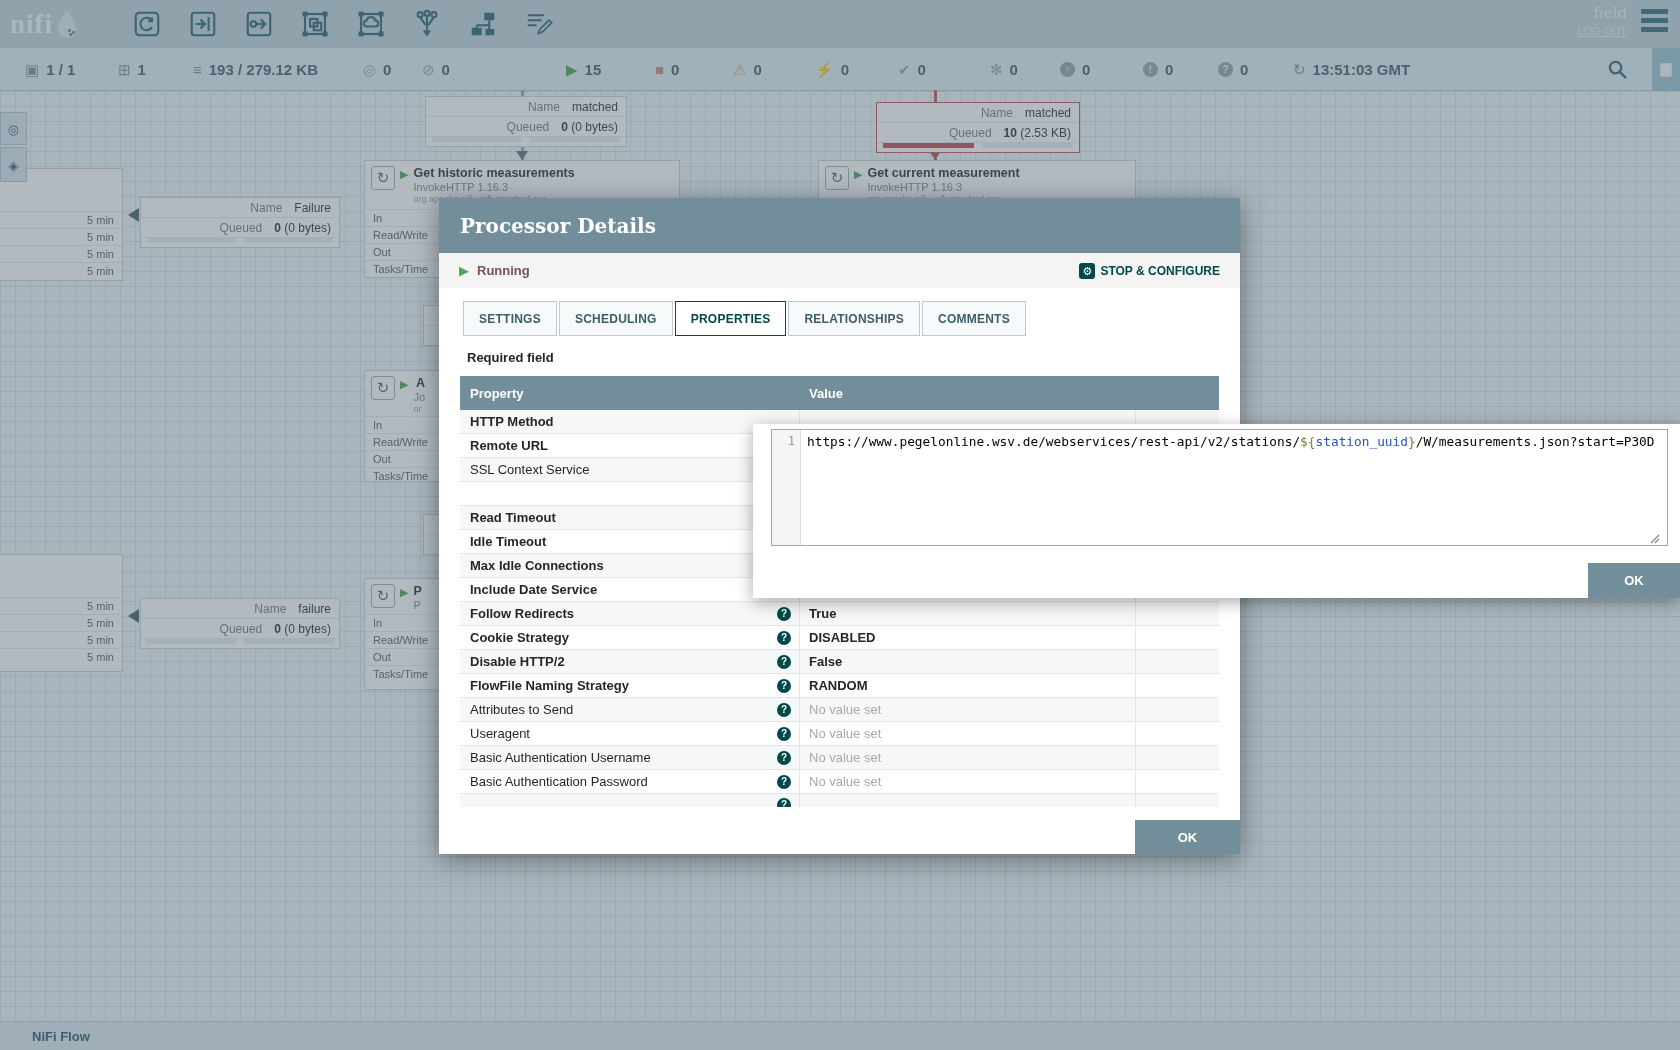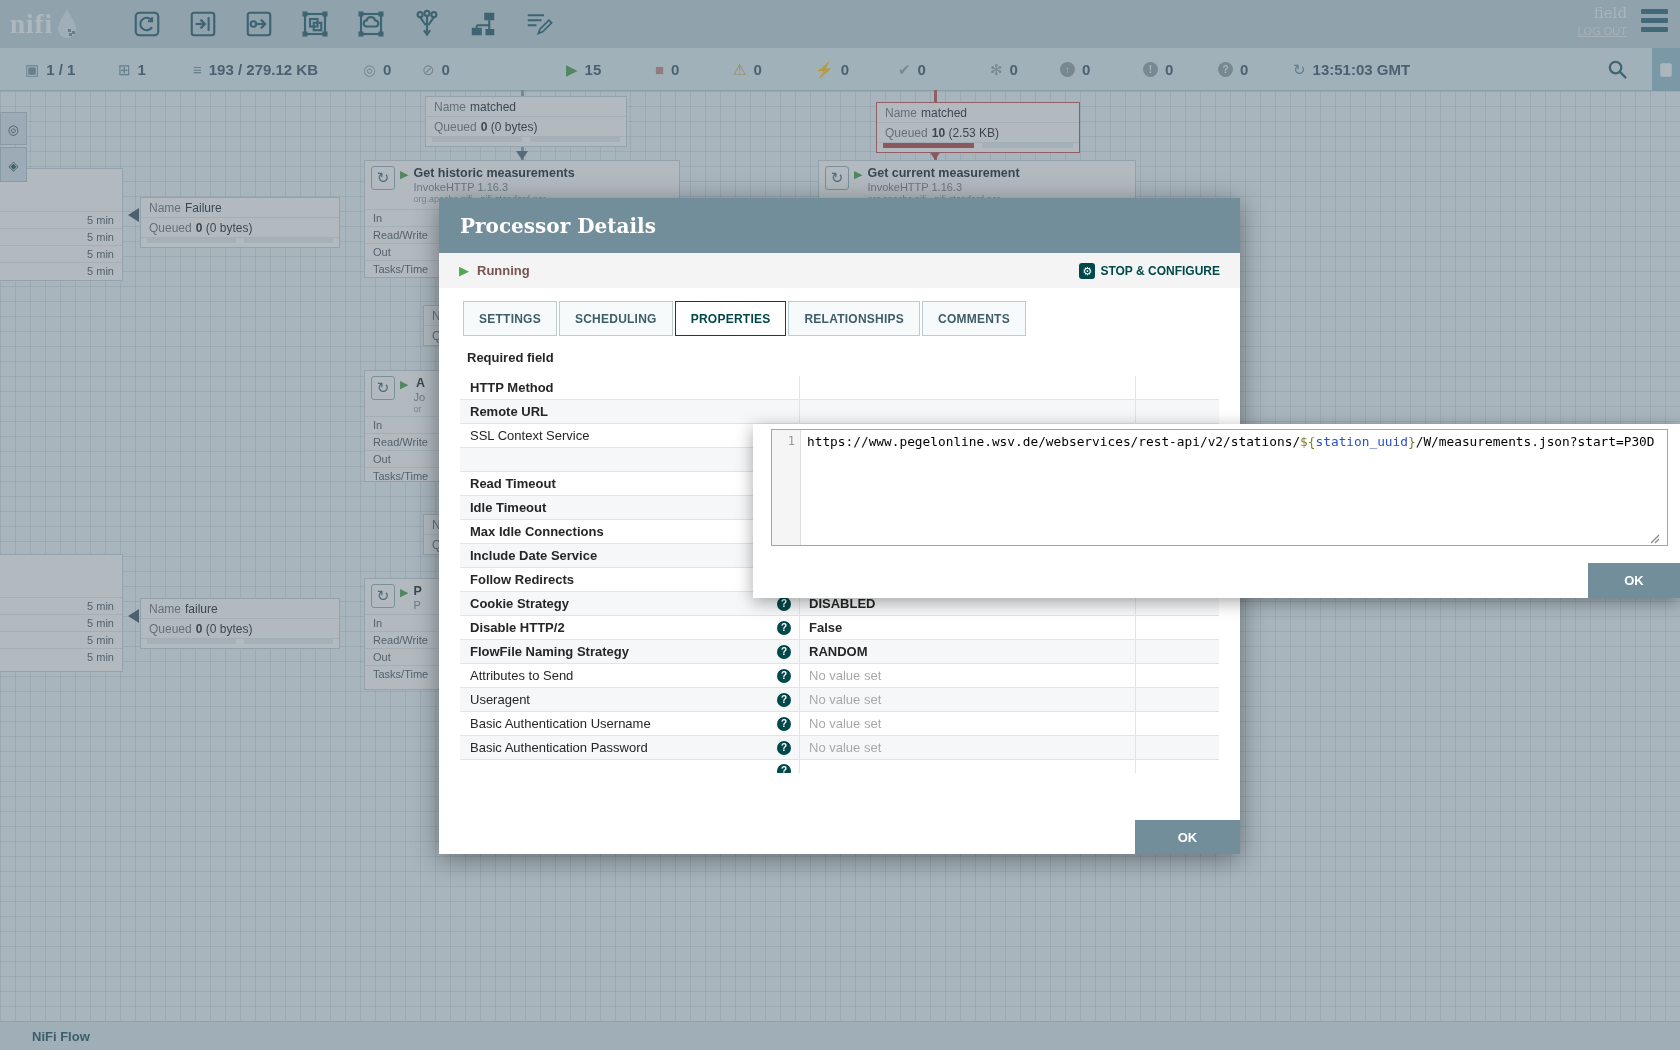--- a/index.html
+++ b/index.html
@@ -48,21 +48,21 @@
 
   
   .cc { position:absolute; background:#fdfdfd; border:1px solid #c9d4da; }
   .conn-line { position:absolute; width:3px; background:#97a8b2; }
   .conn-line.red { background:#c45f5f; }
   .arrow-down { position:absolute; width:0; height:0; border-left:6px solid transparent; border-right:6px solid transparent; border-top:9px solid #5f7684; }
   .arrow-down.red { border-top-color:#b85757; }
   .arrow-left { position:absolute; width:0; height:0; border-top:7px solid transparent; border-bottom:7px solid transparent; border-right:11px solid #4e6472; }
 
   .connlabel { font-size:12px; color:#555; z-index:3; }
-  .connlabel .crow { display:flex; gap:4px; padding:3px 8px 2px 8px; border-bottom:1px solid #e4eaee; white-space:nowrap; overflow:hidden; }
+  .connlabel .crow { display:flex; gap:12px; padding:3px 8px 2px 8px; border-bottom:1px solid #e4eaee; white-space:nowrap; overflow:hidden;justify-content:flex-end; }
   .connlabel .crow:last-of-type { border-bottom:none; }
   .connlabel .ckey { color:#777f86; }
   .connlabel .cval { color:#30383e; }
   .connlabel .cval b { font-weight:bold; }
   .connlabel.hl { border:1px solid #c45f5f; }
   .cbars { display:flex; gap:8px; padding:0 6px 4px 6px; }
   .cbar { height:5px; flex:1; background:#e7edf0; }
   .cbar.redfill { background:#b85757; }
 
   .proc { z-index:2; font-size:12px; }
@@ -517,20 +517,24 @@
     <div class="tab">SETTINGS</div>
     <div class="tab">SCHEDULING</div>
     <div class="tab selected">PROPERTIES</div>
     <div class="tab">RELATIONSHIPS</div>
     <div class="tab">COMMENTS</div>
   </div>
 
   <div class="req-note">Required field</div>
 
   <div class="ptable">
+    <div class="pthead">
+      <span class="h-prop">Property</span>
+      <span class="h-val">Value</span>
+    </div>
 
     <div class="prow req">
         <div class="pcell pname">
           <span class="nm">HTTP Method</span>
         </div>
         <div class="pcell pval"></div>
         <div class="pcell pempty"></div>
       </div>
     <div class="prow req">
         <div class="pcell pname">

